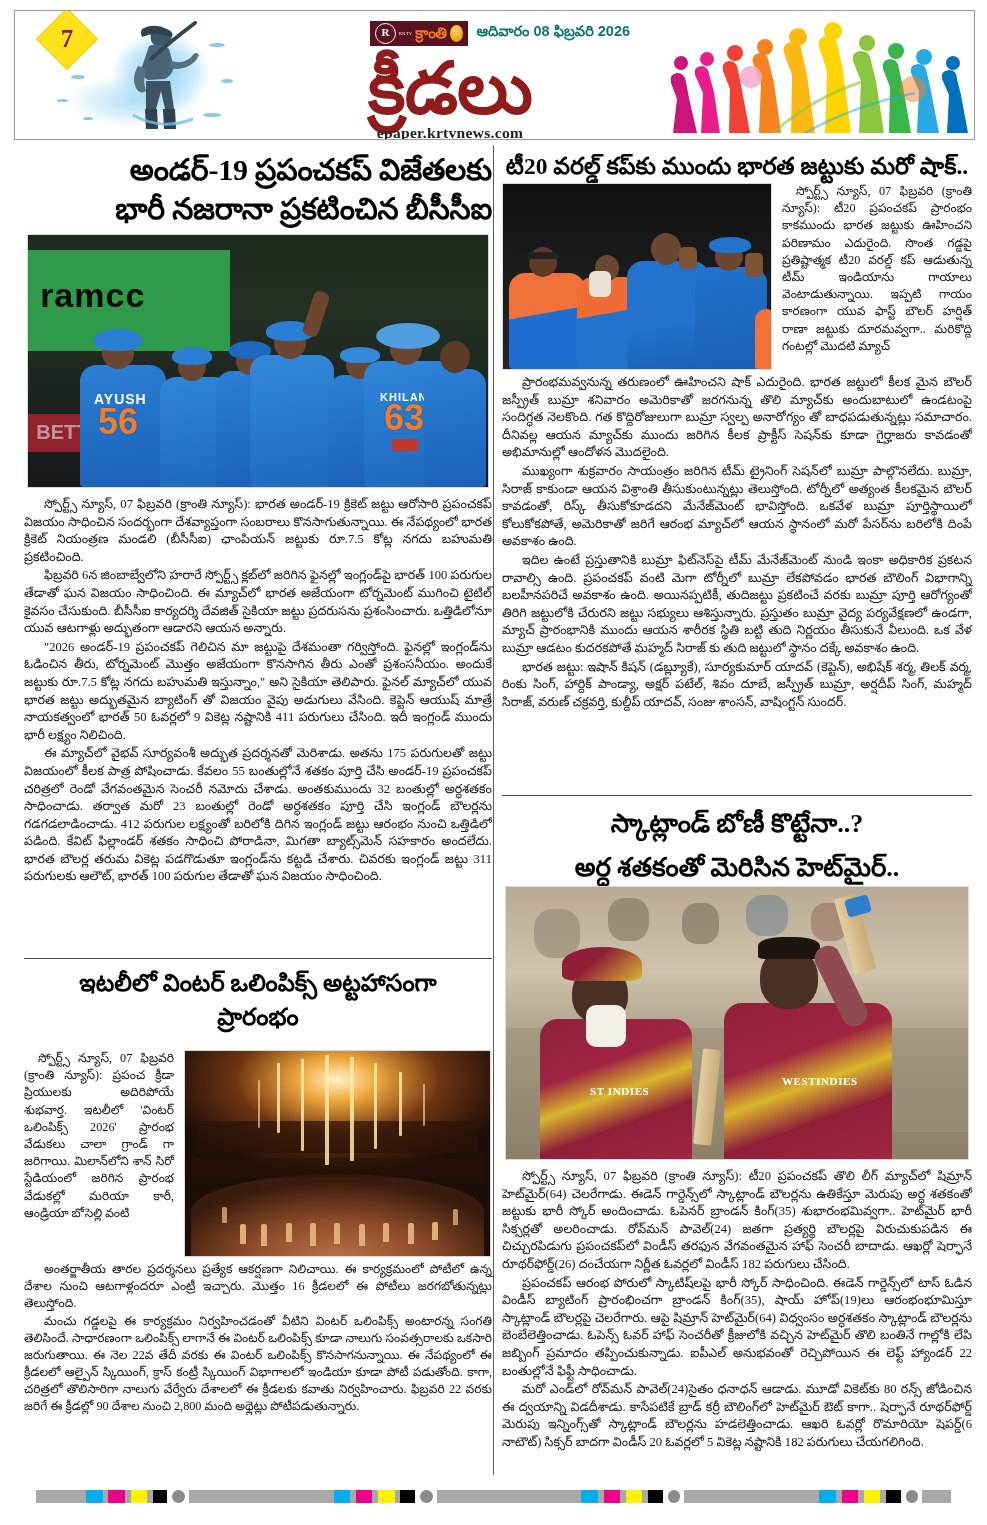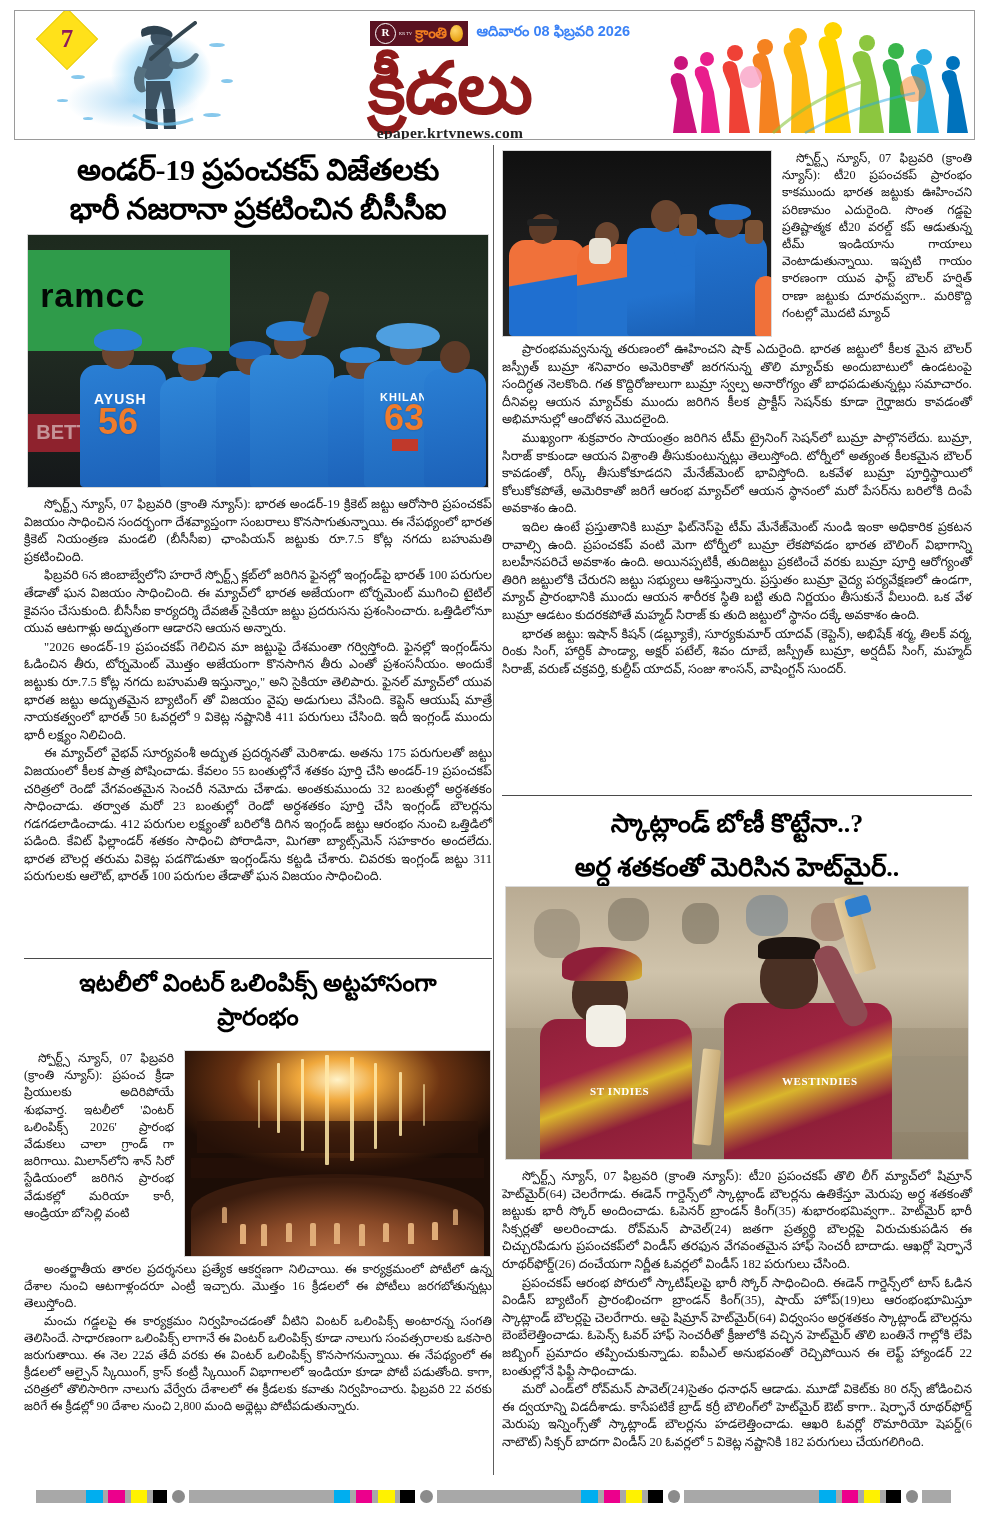--- a/index.html
+++ b/index.html
@@ -56,21 +56,21 @@
   }
   .krtv-tamil{
     color:#f07d20;font-size:15px;font-weight:bold;line-height:19px;
     letter-spacing:-.5px;
   }
   .krtv-dot{width:13px;height:17px;border-radius:50%;
     background:radial-gradient(circle at 38% 32%, #ffd66a, #e8a317 70%);}
   .krtv-sub{color:#fff;font-size:4.2px;letter-spacing:.2px;}
   .dateline{
     font-family:"Liberation Sans",sans-serif;font-size:14.5px;font-weight:bold;
-    color:#3b82f6;white-space:nowrap;
+    color:#0f766e;white-space:nowrap;
   }
   .mast-title{
     margin-top:-1px;
     font-family:"Liberation Serif","DejaVu Serif",serif;
     font-size:72px;font-weight:bold;color:#8f1b1b;
     line-height:82px;letter-spacing:-1px;
   }
   .mast-url{
     font-family:"Liberation Serif",serif;font-size:15.5px;font-weight:bold;
     color:#222;margin-top:-6px;letter-spacing:.3px;
@@ -83,21 +83,21 @@
 
   
   .col{position:absolute;box-sizing:border-box;}
   .colL{left:24px;top:150px;width:468px;}
   .colR{left:502px;top:150px;width:470px;}
 
   .hl{
     font-family:"Liberation Serif","DejaVu Serif",serif;
     font-weight:bold;color:#000;text-align:center;
   }
-  .hl-1{font-size:30px;line-height:39px;letter-spacing:-.2px;}
+  .hl-1{font-size:30px;line-height:39px;letter-spacing:-.2px;text-align:right;}
   .hl-2{font-size:23.5px;line-height:33px;}
   .hl-3{font-size:24px;line-height:34px;}
   .hl-4{font-size:26px;line-height:36px;}
 
   .body-txt{
     font-family:"Liberation Serif","DejaVu Serif",serif;
     font-size:12.6px;line-height:17.6px;text-align:justify;
     color:#111;
   }
   .body-txt p{margin:0 0 1px 0;text-indent:20px;}
@@ -341,20 +341,21 @@
       </div>
     </div>
 
     <div class="body-txt body-sm" style="margin-top:4px;">
       <p>అంతర్జాతీయ తారల ప్రదర్శనలు ప్రత్యేక ఆకర్షణగా నిలిచాయి. ఈ కార్యక్రమంలో పోటీలో ఉన్న దేశాల నుంచి ఆటగాళ్లందరూ ఎంట్రీ ఇచ్చారు. మొత్తం 16 క్రీడలలో ఈ పోటీలు జరగబోతున్నట్లు తెలుస్తోంది.</p>
       <p>మంచు గడ్డలపై ఈ కార్యక్రమం నిర్వహించడంతో వీటిని వింటర్ ఒలింపిక్స్ అంటారన్న సంగతి తెలిసిందే. సాధారణంగా ఒలింపిక్స్ లాగానే ఈ వింటర్ ఒలింపిక్స్ కూడా నాలుగు సంవత్సరాలకు ఒకసారి జరుగుతాయి. ఈ నెల 22వ తేదీ వరకు ఈ వింటర్ ఒలింపిక్స్ కొనసాగనున్నాయి. ఈ నేపథ్యంలో ఈ క్రీడలలో ఆల్పైన్ స్కియింగ్, క్రాస్ కంట్రీ స్కియింగ్ విభాగాలలో ఇండియా కూడా పోటీ పడుతోంది. కాగా, చరిత్రలో తొలిసారిగా నాలుగు వేర్వేరు దేశాలలో ఈ క్రీడలకు కవాతు నిర్వహించారు. ఫిబ్రవరి 22 వరకు జరిగే ఈ క్రీడల్లో 90 దేశాల నుంచి 2,800 మంది అథ్లెట్లు పోటీపడుతున్నారు.</p>
     </div>
   </div>
 
   <div class="col colR">
+    <div class="hl hl-2">టీ20 వరల్డ్ కప్‌కు ముందు భారత జట్టుకు మరో షాక్..</div>
 
     <div style="display:flex;gap:10px;align-items:flex-start;">
       <div class="photo p2" style="width:268px;height:185px;flex:none;">
         <div class="pl" style="left:6px;width:76px;height:150px;">
           <div class="torso" style="height:96px;background:linear-gradient(170deg,#f0713a 0%,#f0713a 42%,#1f6fd0 43%,#1f6fd0 100%);"></div>
           <div class="head" style="left:20px;bottom:92px;width:28px;height:30px;background:#5d3b28;"></div>
           <div style="position:absolute;left:18px;bottom:110px;width:32px;height:7px;background:#222;border-radius:3px;"></div>
         </div>
         <div class="pl" style="left:74px;width:64px;height:140px;">
           <div class="torso" style="height:92px;background:linear-gradient(170deg,#ef6d35 0%,#ef6d35 40%,#2272ce 41%,#2272ce 100%);"></div>

